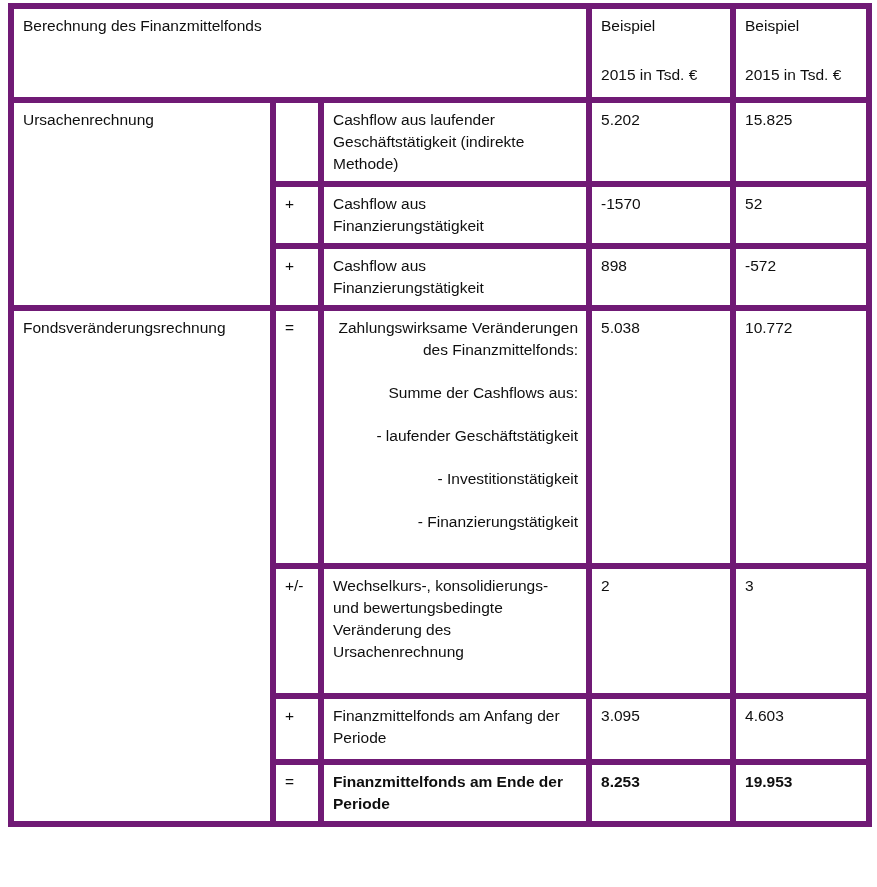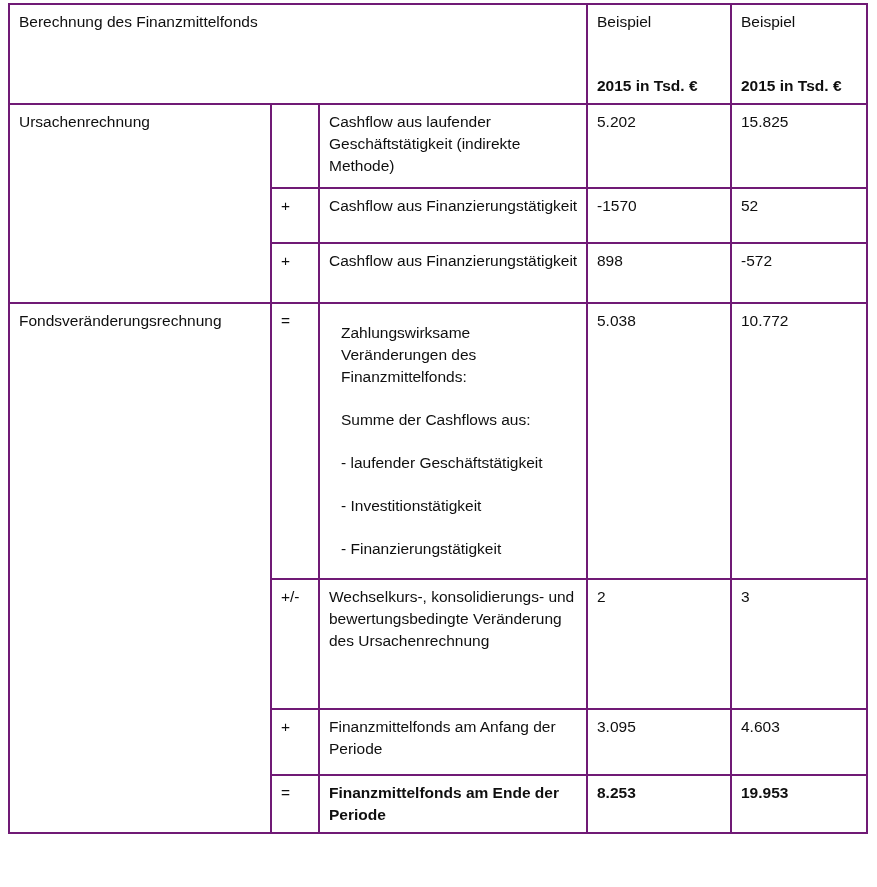--- a/index.html
+++ b/index.html
@@ -28,21 +28,21 @@
     left: 8px;
     top: 3px;
     width: 858px;
     border-collapse: collapse;
     table-layout: fixed;
     background: #ffffff;
   }
 
   table.fin-table td,
   table.fin-table th {
-    border: 2px solid #701a75;
+    border: 6px solid #701a75;
     vertical-align: top;
     padding: 6px 8px 6px 9px;
     font-size: 15.5px;
     line-height: 1.42;
     font-weight: normal;
     text-align: left;
     background: #ffffff;
   }
 
   
@@ -58,22 +58,21 @@
     font-weight: bold;
     font-size: 15.5px;
     padding-top: 8px;
     vertical-align: top;
   }
   thead th.head-title {
     height: 76px;
   }
   thead .head-line2 {
     display: block;
-    margin-top: 42px;
-    font-weight: bold;
+    margin-top: 27px;
   }
 
   
   td.op {
     text-align: left;
     padding-left: 10px;
     white-space: nowrap;
   }
 
   td.section-label {
@@ -82,21 +81,21 @@
 
   td.num { white-space: nowrap; }
 
   
   tr.total-row td.desc,
   tr.total-row td.num {
     font-weight: bold;
   }
 
   
-  .para { margin: 12px; }
+  .para { margin: 0; text-align: right; }
   .para + .para { margin-top: 21px; }
 
   
   .r-h1 { height: 84px; }
   .r-h2 { height: 55px; }
   .r-h3 { height: 60px; }
   .r-h4 { height: 258px; }
   .r-h5 { height: 130px; }
   .r-h6 { height: 66px; }
   .r-h7 { height: 58px; }

